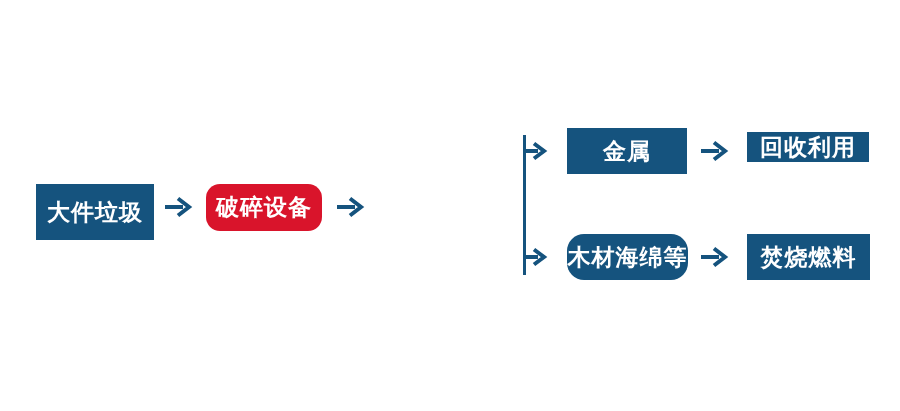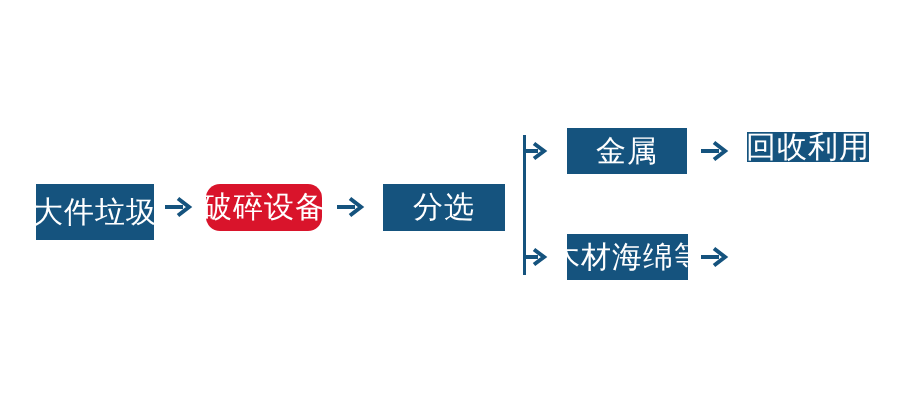--- a/index.html
+++ b/index.html
@@ -14,22 +14,22 @@
     background: #ffffff;
     font-family: "Liberation Sans", sans-serif;
     overflow: hidden;
   }
   .node {
     position: absolute;
     display: flex;
     align-items: center;
     justify-content: center;
     color: #ffffff;
-    font-size: 30px;
-    font-weight: normal;
+    font-size: 23px;
+    font-weight: bold;
     letter-spacing: 1px;
     white-space: nowrap;
     background: #15537E; 
   }
   .arrow {
     position: absolute;
     display: block;
   }
   .arrow svg {
     display: block;
@@ -45,21 +45,21 @@
     width: 3px;
     height: 140px;
     background: #15537E;
   }
   
   #node-bulky     { left: 36px;  top: 184px; width: 118px; height: 56px; }
   #node-crusher   { left: 206px; top: 184px; width: 116px; height: 47px; border-radius: 14px; }
   #node-sorting   { left: 383px; top: 184px; width: 122px; height: 47px; }
   #node-metal     { left: 567px; top: 128px; width: 120px; height: 46px; }
   #node-recycle   { left: 747px; top: 132px; width: 122px; height: 30px; }
-  #node-wood      { left: 567px; top: 234px; width: 121px; height: 46px; }
+  #node-wood      { left: 567px; top: 234px; width: 121px; height: 46px; border-radius: 17px; }
   #node-fuel      { left: 747px; top: 234px; width: 123px; height: 46px; }
   
   #arrow-1 { left: 164px; top: 196px; }
   #arrow-2 { left: 336px; top: 196px; }
   #arrow-3 { left: 700px; top: 140px; }
   #arrow-4 { left: 700px; top: 246px; }
   #branch-arrow-top    { left: 524px; top: 141px; }
   #branch-arrow-bottom { left: 524px; top: 247px; }
 </style>
 </head>
@@ -78,21 +78,20 @@
 
   <div class="node" id="node-crusher" style="background: rgb(217, 20, 43);">破碎设备</div>
 
   <span class="arrow" id="arrow-2">
     <svg width="34" height="22" viewBox="0 0 34 22">
       <path d="M1 11 H19"></path>
       <path d="M14 2.5 L25 11 L14 19.5"></path>
     </svg>
   </span>
 
-  <div class="node" id="node-sorting" style="background: rgb(21, 83, 126);">分选</div>
 
   <div class="vline"></div>
 
   <span class="arrow" id="branch-arrow-top">
     <svg width="28" height="20" viewBox="0 0 28 20">
       <path d="M0 10 H14"></path>
       <path d="M10 2.5 L20 10 L10 17.5"></path>
     </svg>
   </span>
 
@@ -116,14 +115,15 @@
 
   <div class="node" id="node-wood" style="background: rgb(21, 83, 126);">木材海绵等</div>
 
   <span class="arrow" id="arrow-4">
     <svg width="34" height="22" viewBox="0 0 34 22">
       <path d="M1 11 H19"></path>
       <path d="M14 2.5 L25 11 L14 19.5"></path>
     </svg>
   </span>
 
+  <div class="node" id="node-fuel" style="background: rgb(21, 83, 126);">焚烧燃料</div>
 
 </div>
 
 </body></html>

